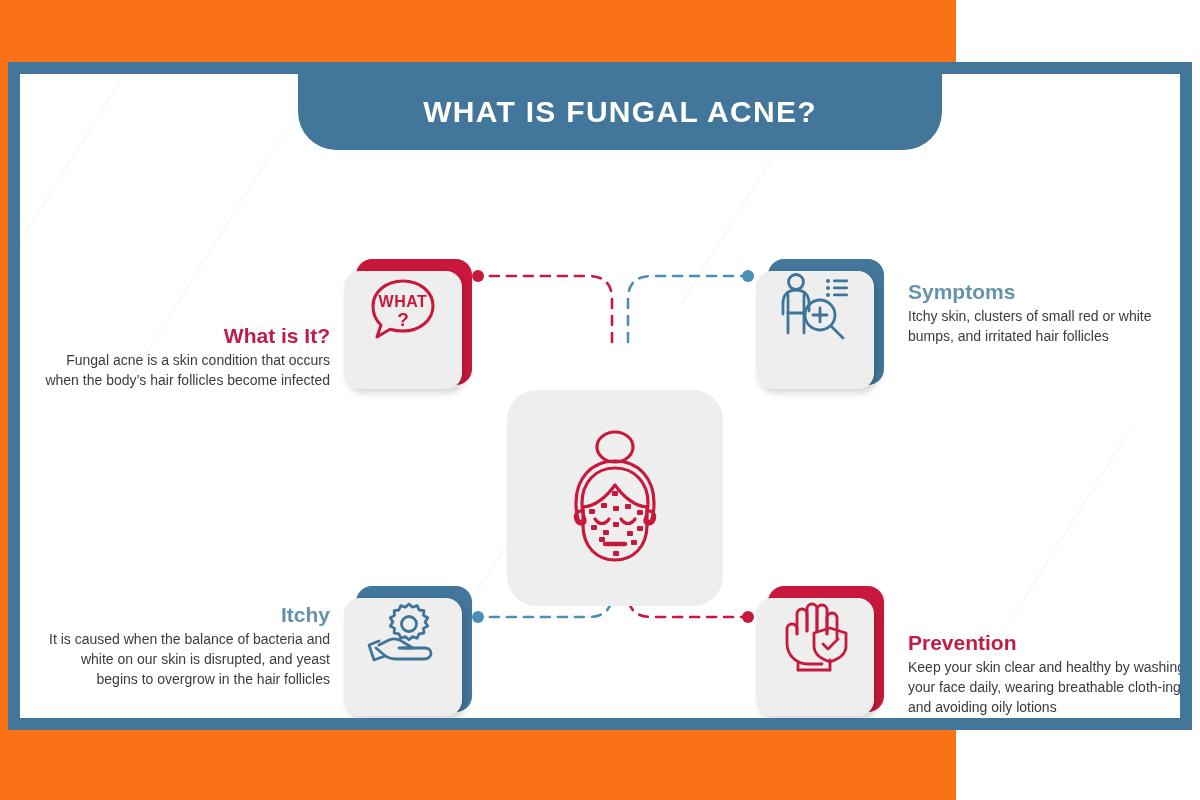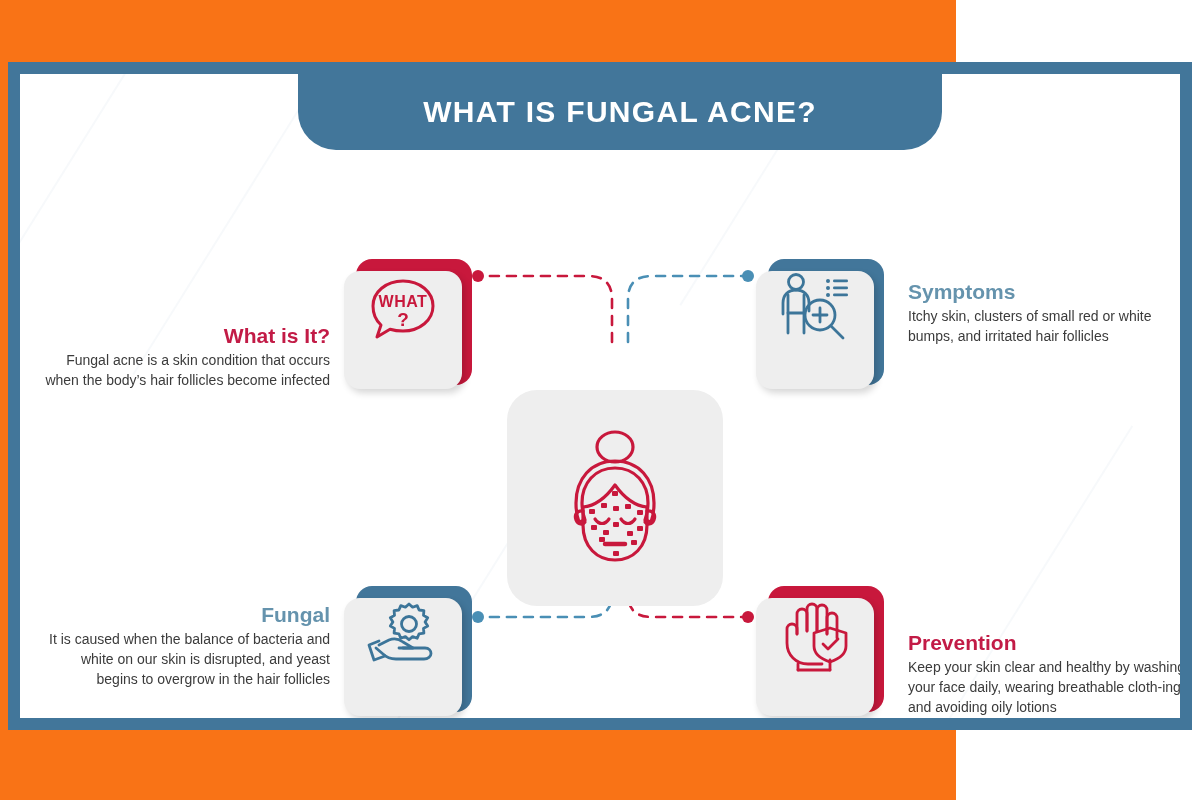--- a/index.html
+++ b/index.html
@@ -347,21 +347,21 @@
         <div class="heading red">What is It?</div>
         <div class="body">Fungal acne is a skin condition that occurs when the body’s hair follicles become infected</div>
       </div>
 
       <div class="textblock align-left" id="tb-symptoms">
         <div class="heading blue">Symptoms</div>
         <div class="body">Itchy skin, clusters of small red or white bumps, and irritated hair follicles</div>
       </div>
 
       <div class="textblock align-right" id="tb-causes">
-        <div class="heading blue">Fungal</div>
+        <div class="heading blue">Itchy</div>
         <div class="body">It is caused when the balance of bacteria and white on our skin is disrupted, and yeast begins to overgrow in the hair follicles</div>
       </div>
 
       <div class="textblock align-left" id="tb-prevent">
         <div class="heading red">Prevention</div>
         <div class="body">Keep your skin clear and healthy by washing your face daily, wearing breathable cloth-ing, and avoiding oily lotions</div>
       </div>
 
     </div>
   </div>

